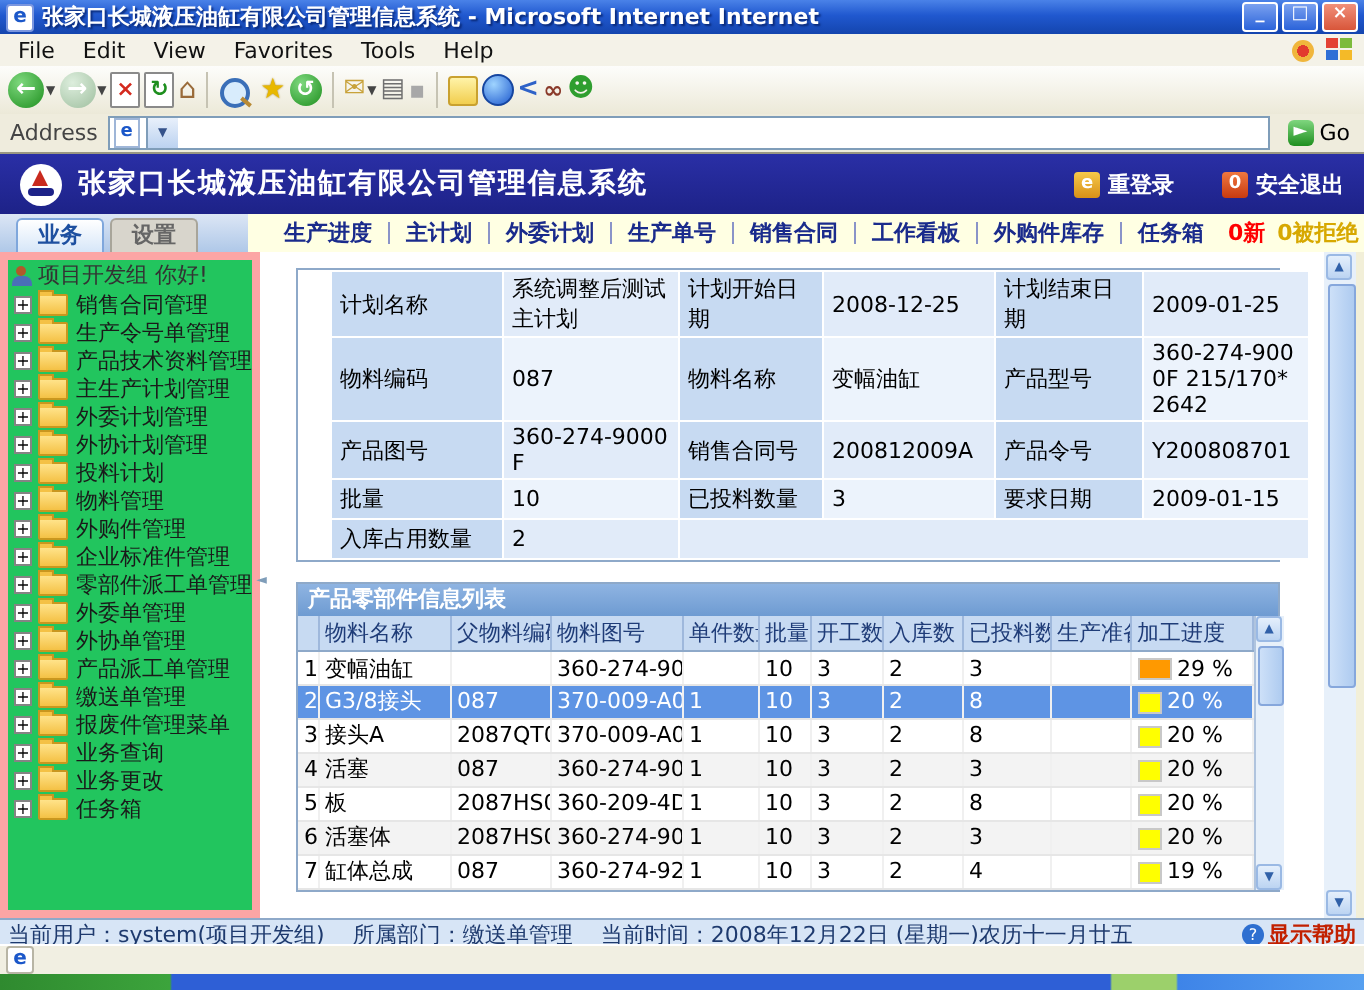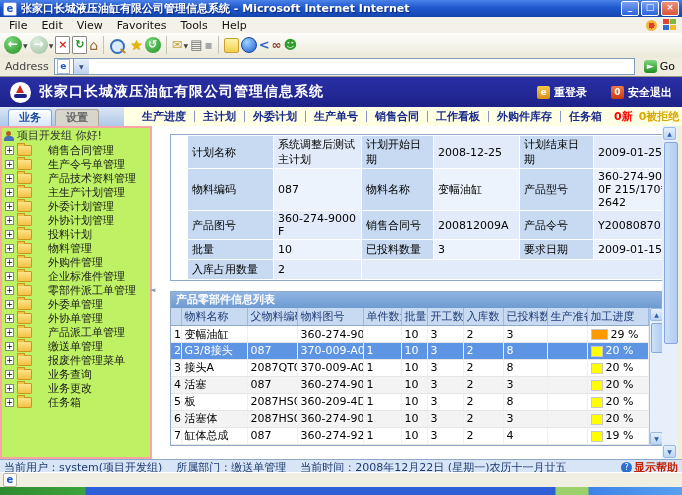--- a/index.html
+++ b/index.html
@@ -83,30 +83,30 @@
   .tab.active{background:linear-gradient(180deg,#FFFFFF,#D6E6F8);color:#1E50A0;}
   .tab.inactive{background:#D8D5CC;color:#666;border-color:#A8A59A;}
   .nav{flex:1;background:#FFFFE3;display:flex;align-items:center;padding-left:10px;overflow:hidden;}
   .nav-item{color:#1A2B8C;font-weight:bold;padding:0 8px;border-right:1px solid #8A94C8;line-height:11px;white-space:nowrap;}
   .nav-item.last{border-right:none;}
   .badge-new{color:#F00;font-weight:bold;margin-left:4px;white-space:nowrap;}
   .badge-rej{color:#D7A800;font-weight:bold;margin-left:6px;white-space:nowrap;}
 
   
   .content{height:333px;display:flex;background:#fff;}
-  .sidebar{width:152px;border:2px solid #fca5a5;box-sizing:border-box;background:#bef264;overflow:hidden;flex:none;}
+  .sidebar{width:130px;border:4px solid #fca5a5;box-sizing:border-box;background:#22c55e;overflow:hidden;flex:none;}
   .greeting{display:flex;align-items:center;height:15px;padding-left:2px;color:#333;}
   .person{width:10px;height:10px;position:relative;margin-right:3px;flex:none;}
   .person::before{content:"";position:absolute;left:2px;top:0;width:5px;height:5px;border-radius:50%;background:#B05A2A;}
   .person::after{content:"";position:absolute;left:0;top:5px;width:10px;height:5px;border-radius:4px 4px 0 0;background:#4A6FB8;}
   .tree-item{display:flex;align-items:center;height:14px;padding-left:3px;white-space:nowrap;overflow:hidden;}
   .expand{width:9px;height:9px;border:1px solid #848484;background:#fff;font-size:8px;line-height:7px;text-align:center;color:#000;margin-right:3px;flex:none;box-sizing:border-box;}
   .folder{width:13px;height:9px;background:linear-gradient(180deg,#FFE38A,#F4C145);border:1px solid #C9971F;border-radius:1px;position:relative;margin-right:4px;flex:none;}
   .folder::before{content:"";position:absolute;left:-1px;top:-3px;width:6px;height:2px;background:#F4C145;border:1px solid #C9971F;border-bottom:none;}
-  .tree-label{color:#1a1a1a;margin-left:12px;}
+  .tree-label{color:#1a1a1a;}
 
   .splitter{width:4px;background:#fff;position:relative;flex:none;}
   .collapse{position:absolute;top:160px;left:-2px;font-size:7px;color:#7F9DB9;}
 
   .main{flex:1;padding:8px 0 0 14px;overflow:hidden;background:#fff;}
   .panel{width:492px;margin-bottom:10px;border:1px solid #8EA9C9;box-sizing:border-box;}
   .panel-h{height:16px;line-height:16px;background:linear-gradient(180deg,#8FB4E2,#6E9BD2);color:#fff;font-weight:bold;padding-left:5px;}
 
   table{border-collapse:collapse;table-layout:fixed;}
   .info-table{width:100%;margin-left:16px;}

